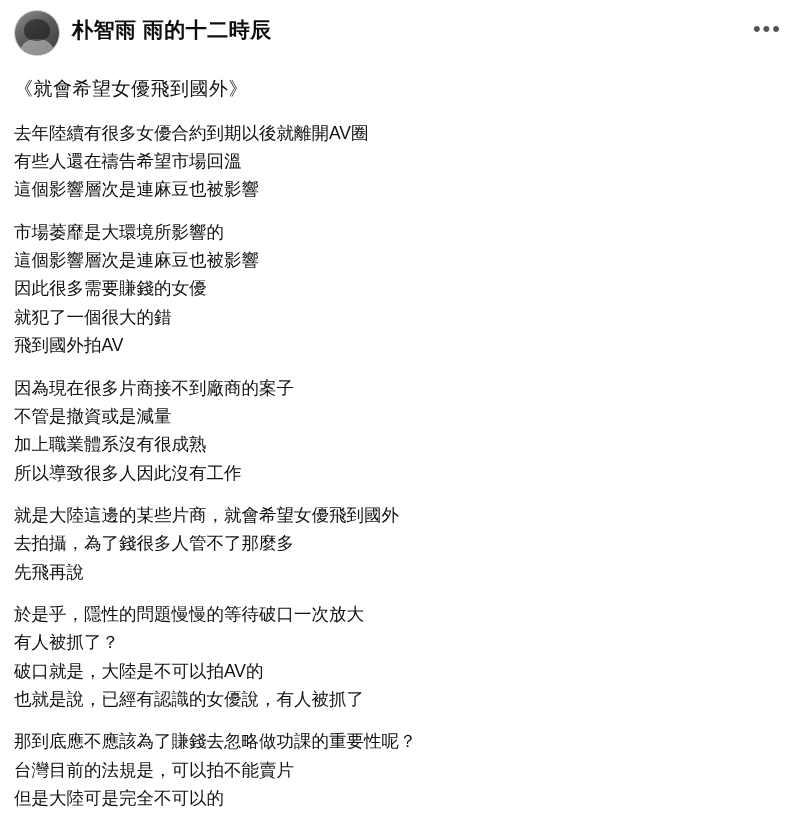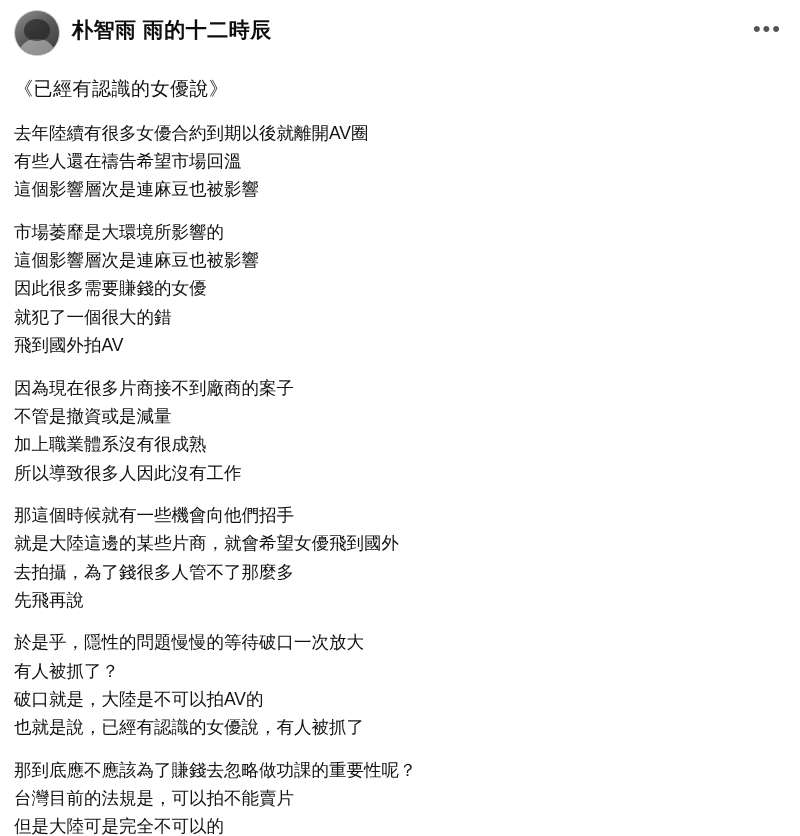--- a/index.html
+++ b/index.html
@@ -110,42 +110,41 @@
 
   <div class="post-header">
     <div class="avatar"></div>
     <div class="name-block">
       <span class="author-name">朴智雨 雨的十二時辰</span>
     </div>
     <div class="more-icon">•••</div>
   </div>
 
   <div class="post-body">
-    <div class="title-line">《已經有認識的女優說》</div>
+    <div class="title-line">《就會希望女優飛到國外》</div>
     <div id="paras">
         <div class="para">
           <span class="ln">去年陸續有很多女優合約到期以後就離開AV圈</span>
           <span class="ln">有些人還在禱告希望市場回溫</span>
           <span class="ln">這個影響層次是連麻豆也被影響</span>
         </div>
         <div class="para">
           <span class="ln">市場萎靡是大環境所影響的</span>
           <span class="ln">這個影響層次是連麻豆也被影響</span>
           <span class="ln">因此很多需要賺錢的女優</span>
           <span class="ln">就犯了一個很大的錯</span>
           <span class="ln">飛到國外拍AV</span>
         </div>
         <div class="para">
           <span class="ln">因為現在很多片商接不到廠商的案子</span>
           <span class="ln">不管是撤資或是減量</span>
           <span class="ln">加上職業體系沒有很成熟</span>
           <span class="ln">所以導致很多人因此沒有工作</span>
         </div>
         <div class="para">
-          <span class="ln">那這個時候就有一些機會向他們招手</span>
           <span class="ln">就是大陸這邊的某些片商，就會希望女優飛到國外</span>
           <span class="ln">去拍攝，為了錢很多人管不了那麼多</span>
           <span class="ln">先飛再說</span>
         </div>
         <div class="para">
           <span class="ln">於是乎，隱性的問題慢慢的等待破口一次放大</span>
           <span class="ln">有人被抓了？</span>
           <span class="ln">破口就是，大陸是不可以拍AV的</span>
           <span class="ln">也就是說，已經有認識的女優說，有人被抓了</span>
         </div>

